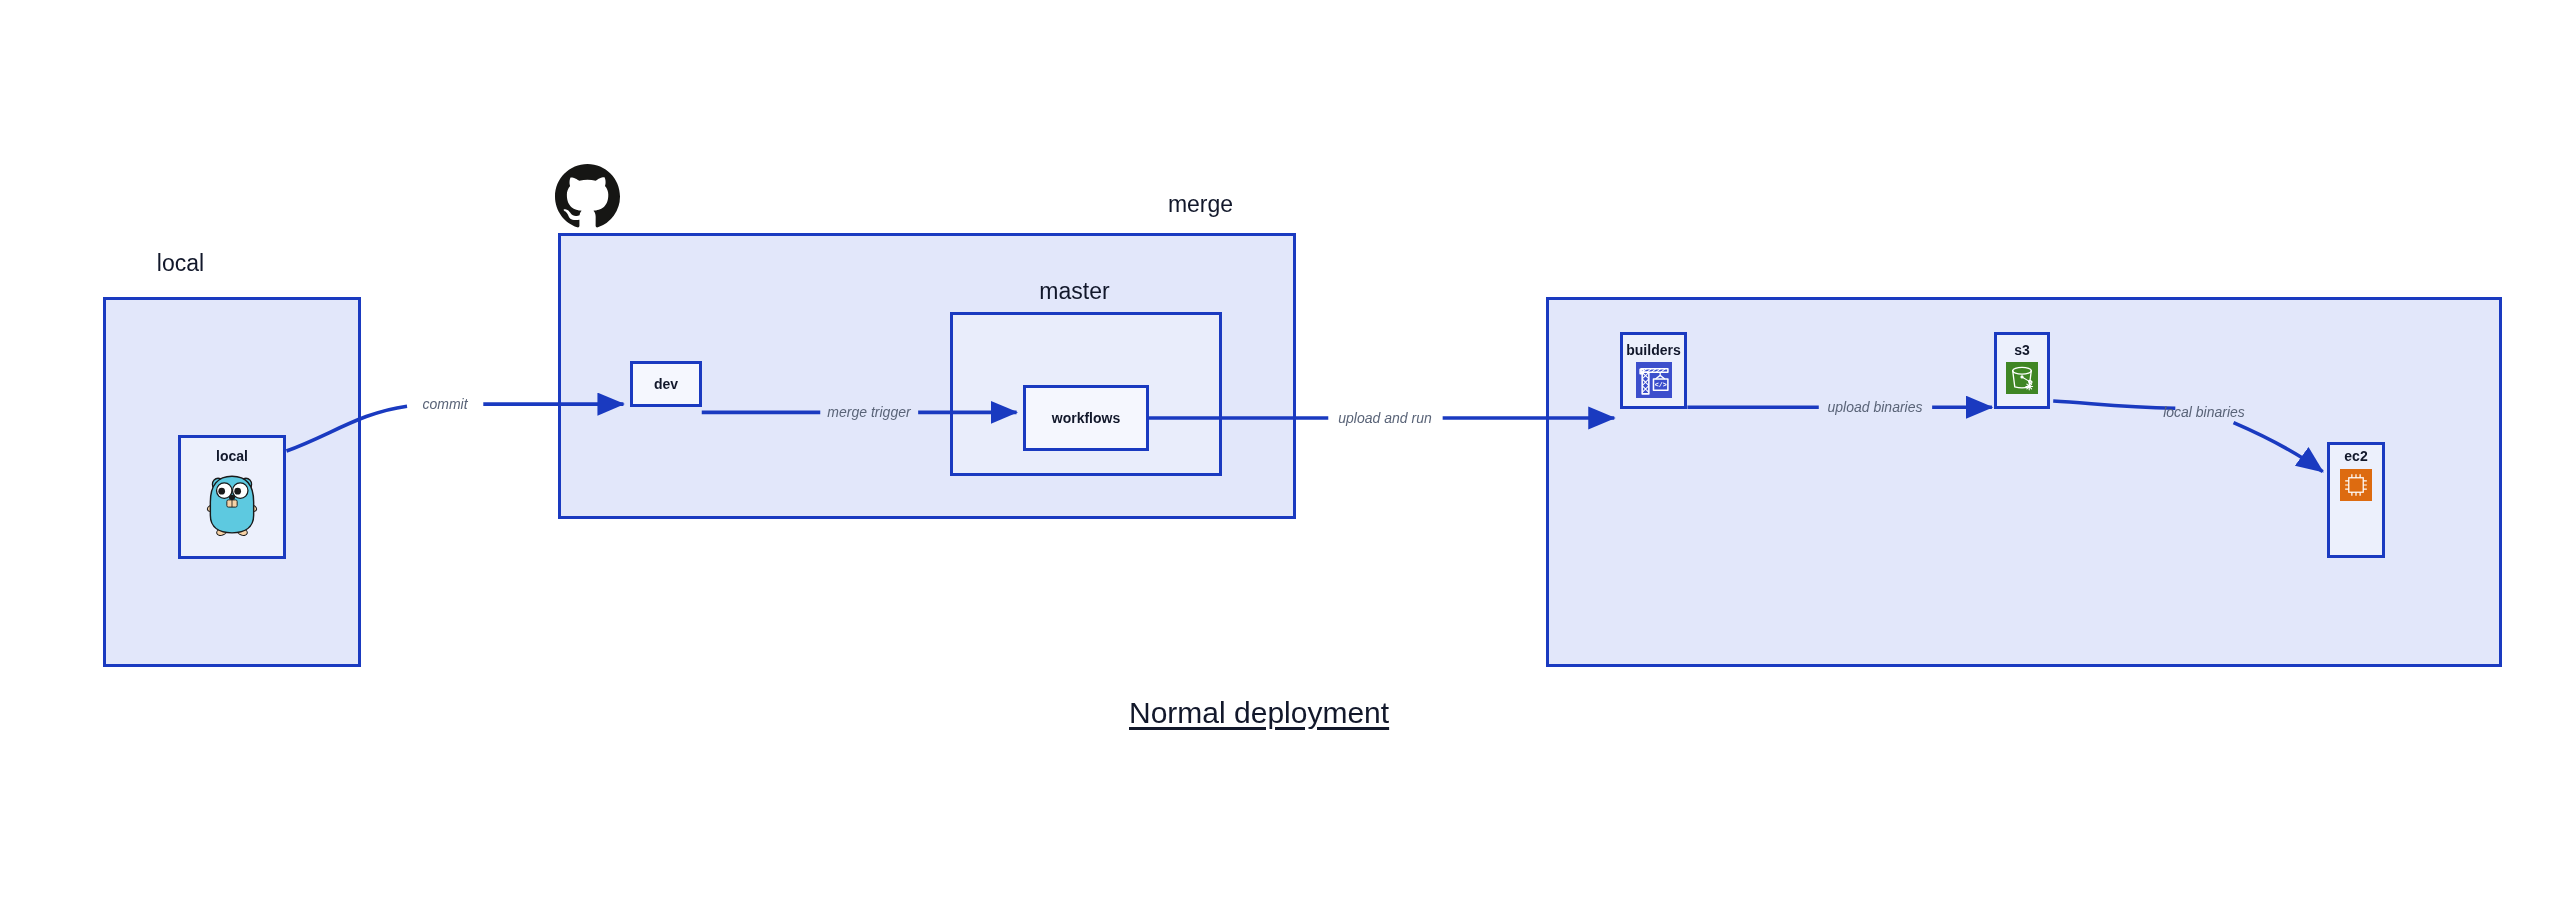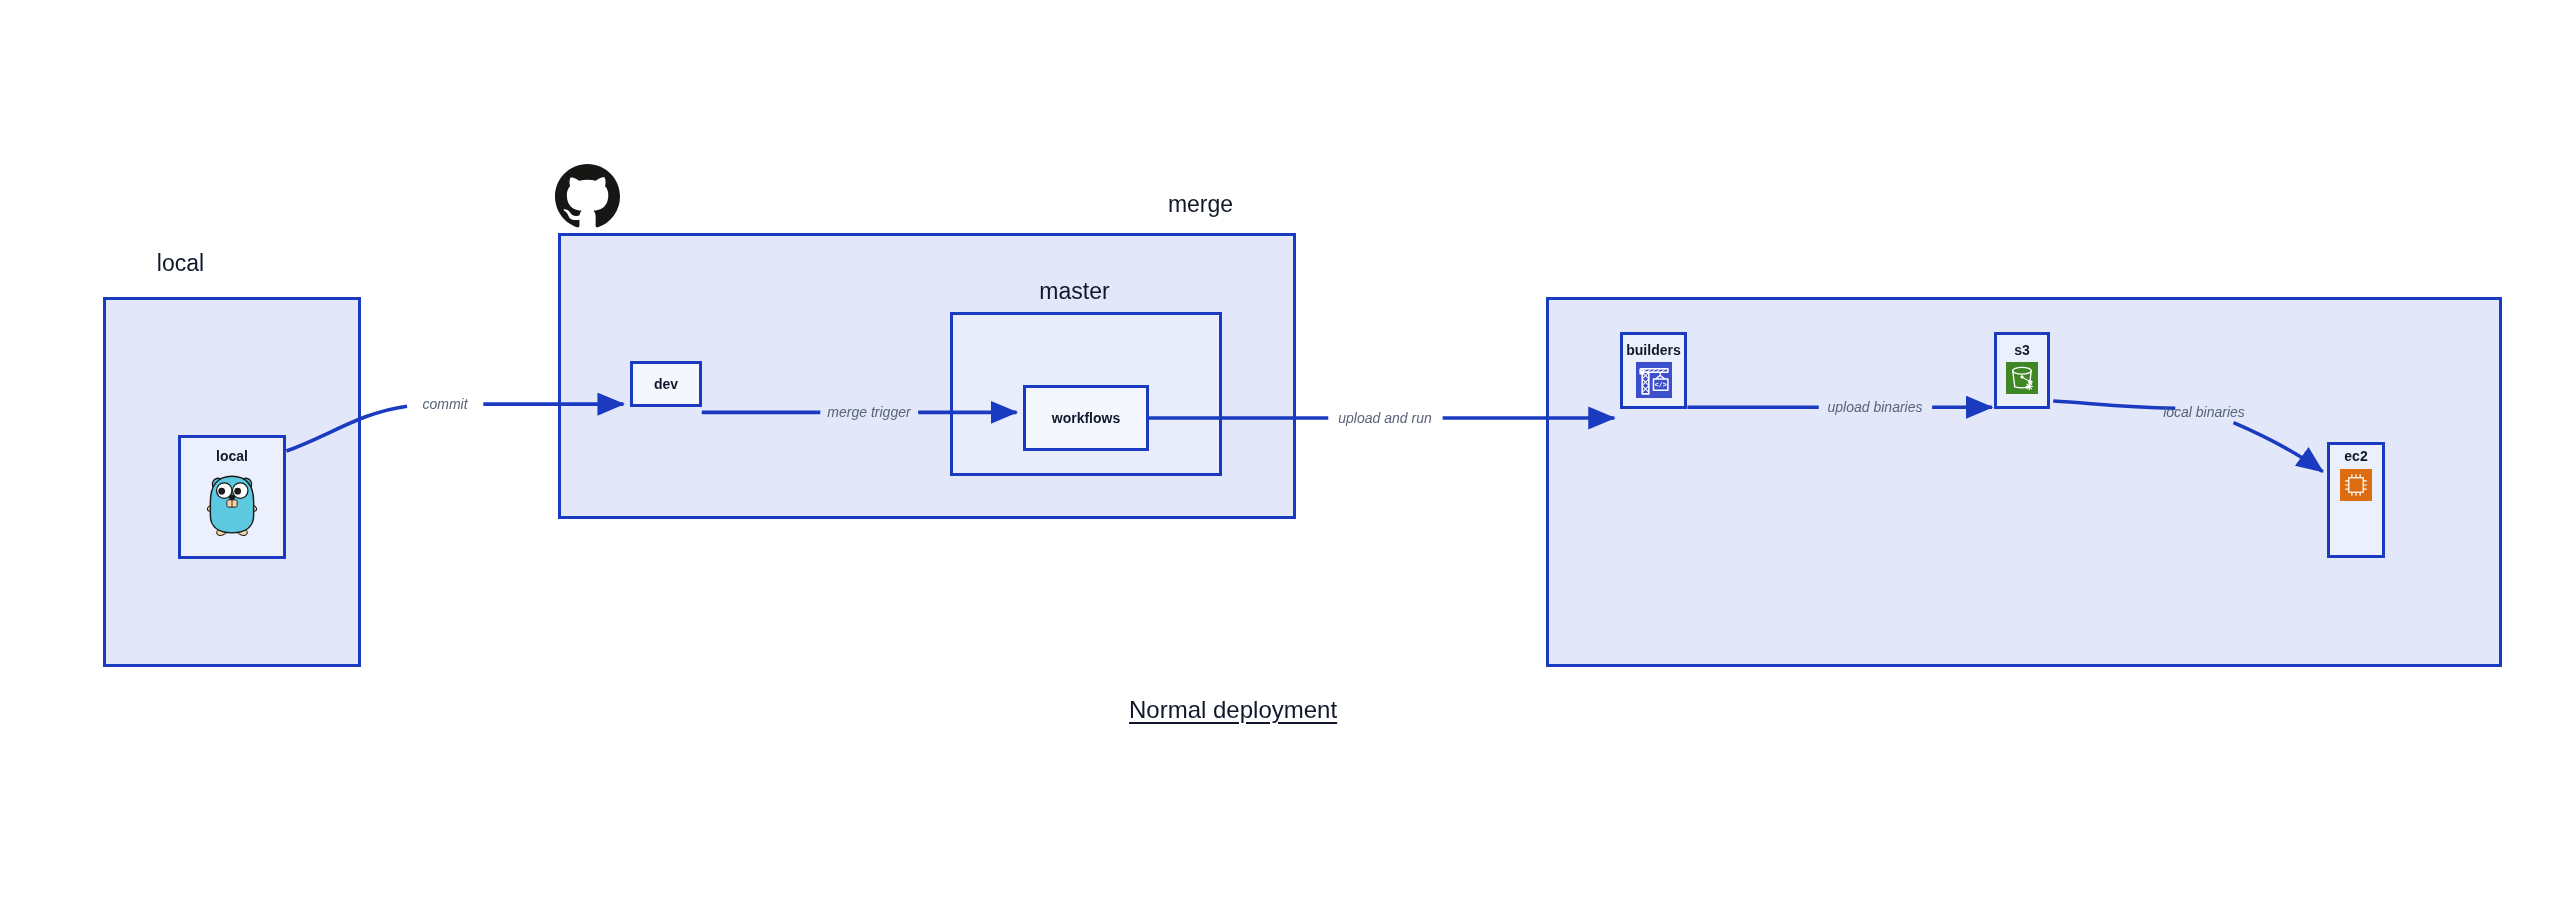--- a/index.html
+++ b/index.html
@@ -56,21 +56,21 @@
     line-height: 1;
     white-space: nowrap;
   }
   .node-icon {
     display: block;
   }
   
   #diagram-title {
     position: absolute;
     color: #12182B;
-    font-size: 24px;
+    font-size: 30px;
     font-weight: 400;
     text-decoration: underline;
     text-underline-offset: 4.1px;
     white-space: nowrap;
     line-height: 1;
   }
   
   #edges {
     position: absolute;
     left: 0;

